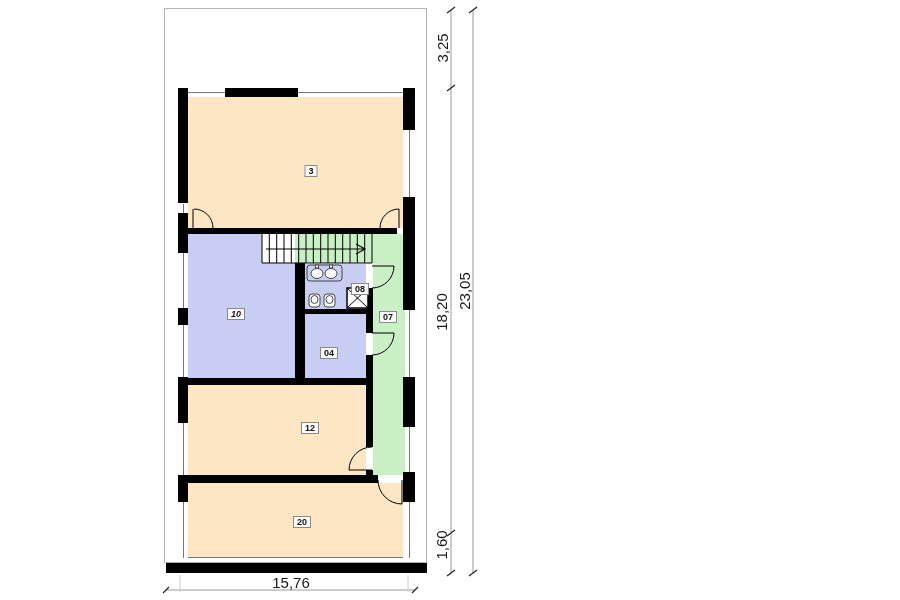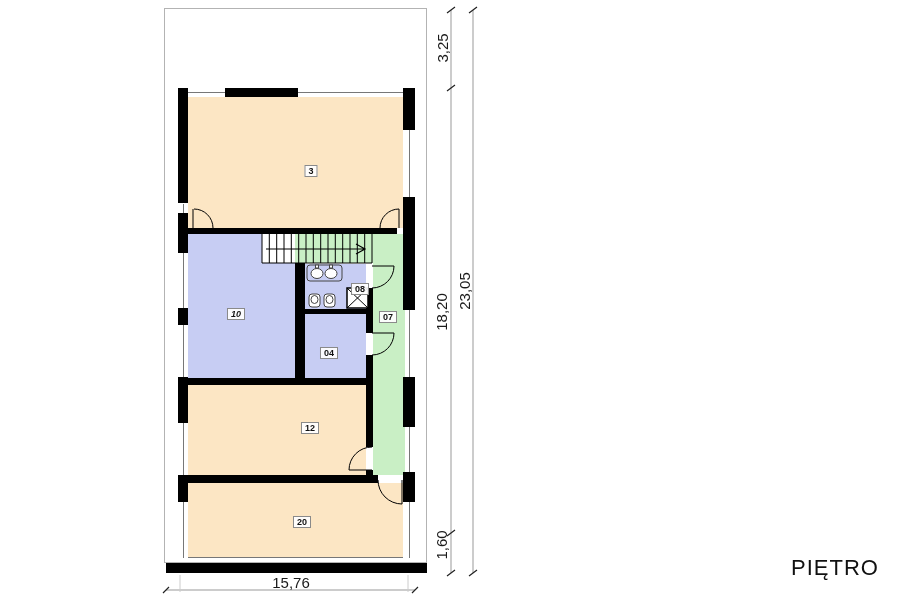--- a/index.html
+++ b/index.html
@@ -129,14 +129,13 @@
   <div class="room-label" style="left:311px;top:171px;">3</div>
   <div class="room-label" style="left:310px;top:428px;">12</div>
   <div class="room-label" style="left:302px;top:522px;">20</div>
 
   <div class="dim v" style="left:442px;top:48px;">3,25</div>
   <div class="dim v" style="left:441px;top:312px;">18,20</div>
   <div class="dim v" style="left:441px;top:545px;">1,60</div>
   <div class="dim v" style="left:464px;top:291px;">23,05</div>
   <div class="dim h" style="left:291px;top:582px;">15,76</div>
 
-  <div class="caption" style="left:791px;top:555px;">PIĘTRO</div>
 </div>
 
 </body></html>

